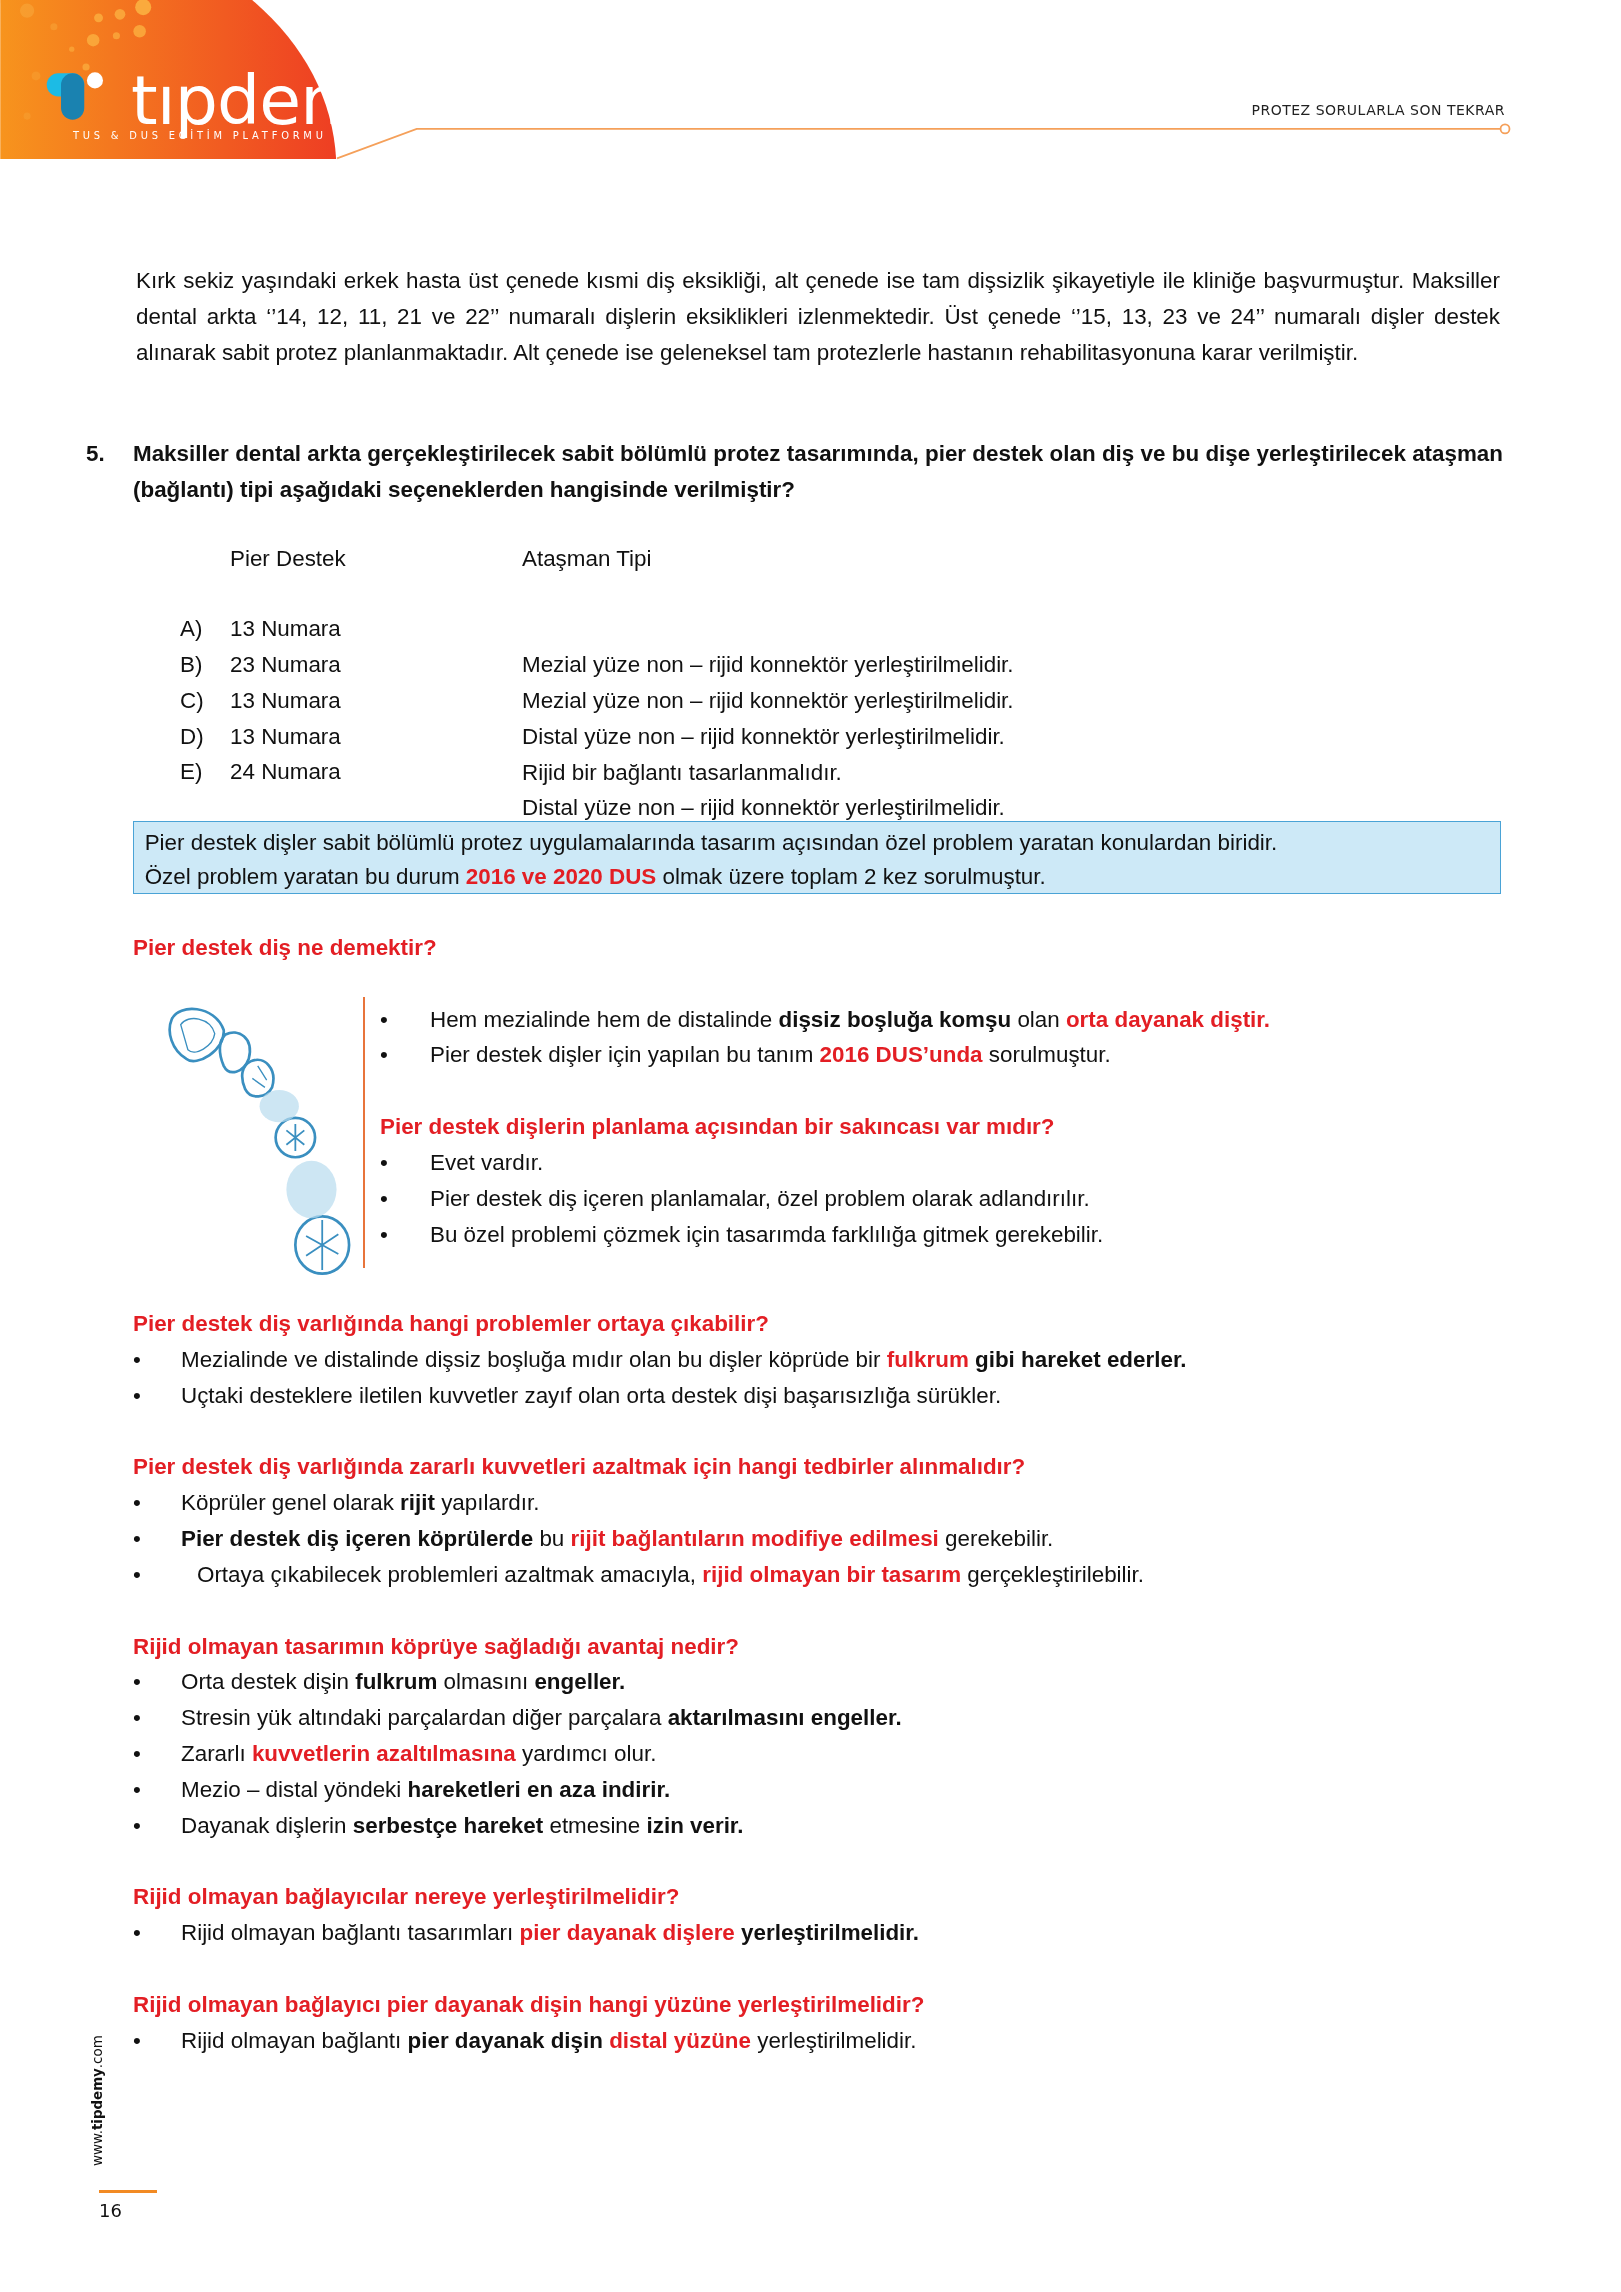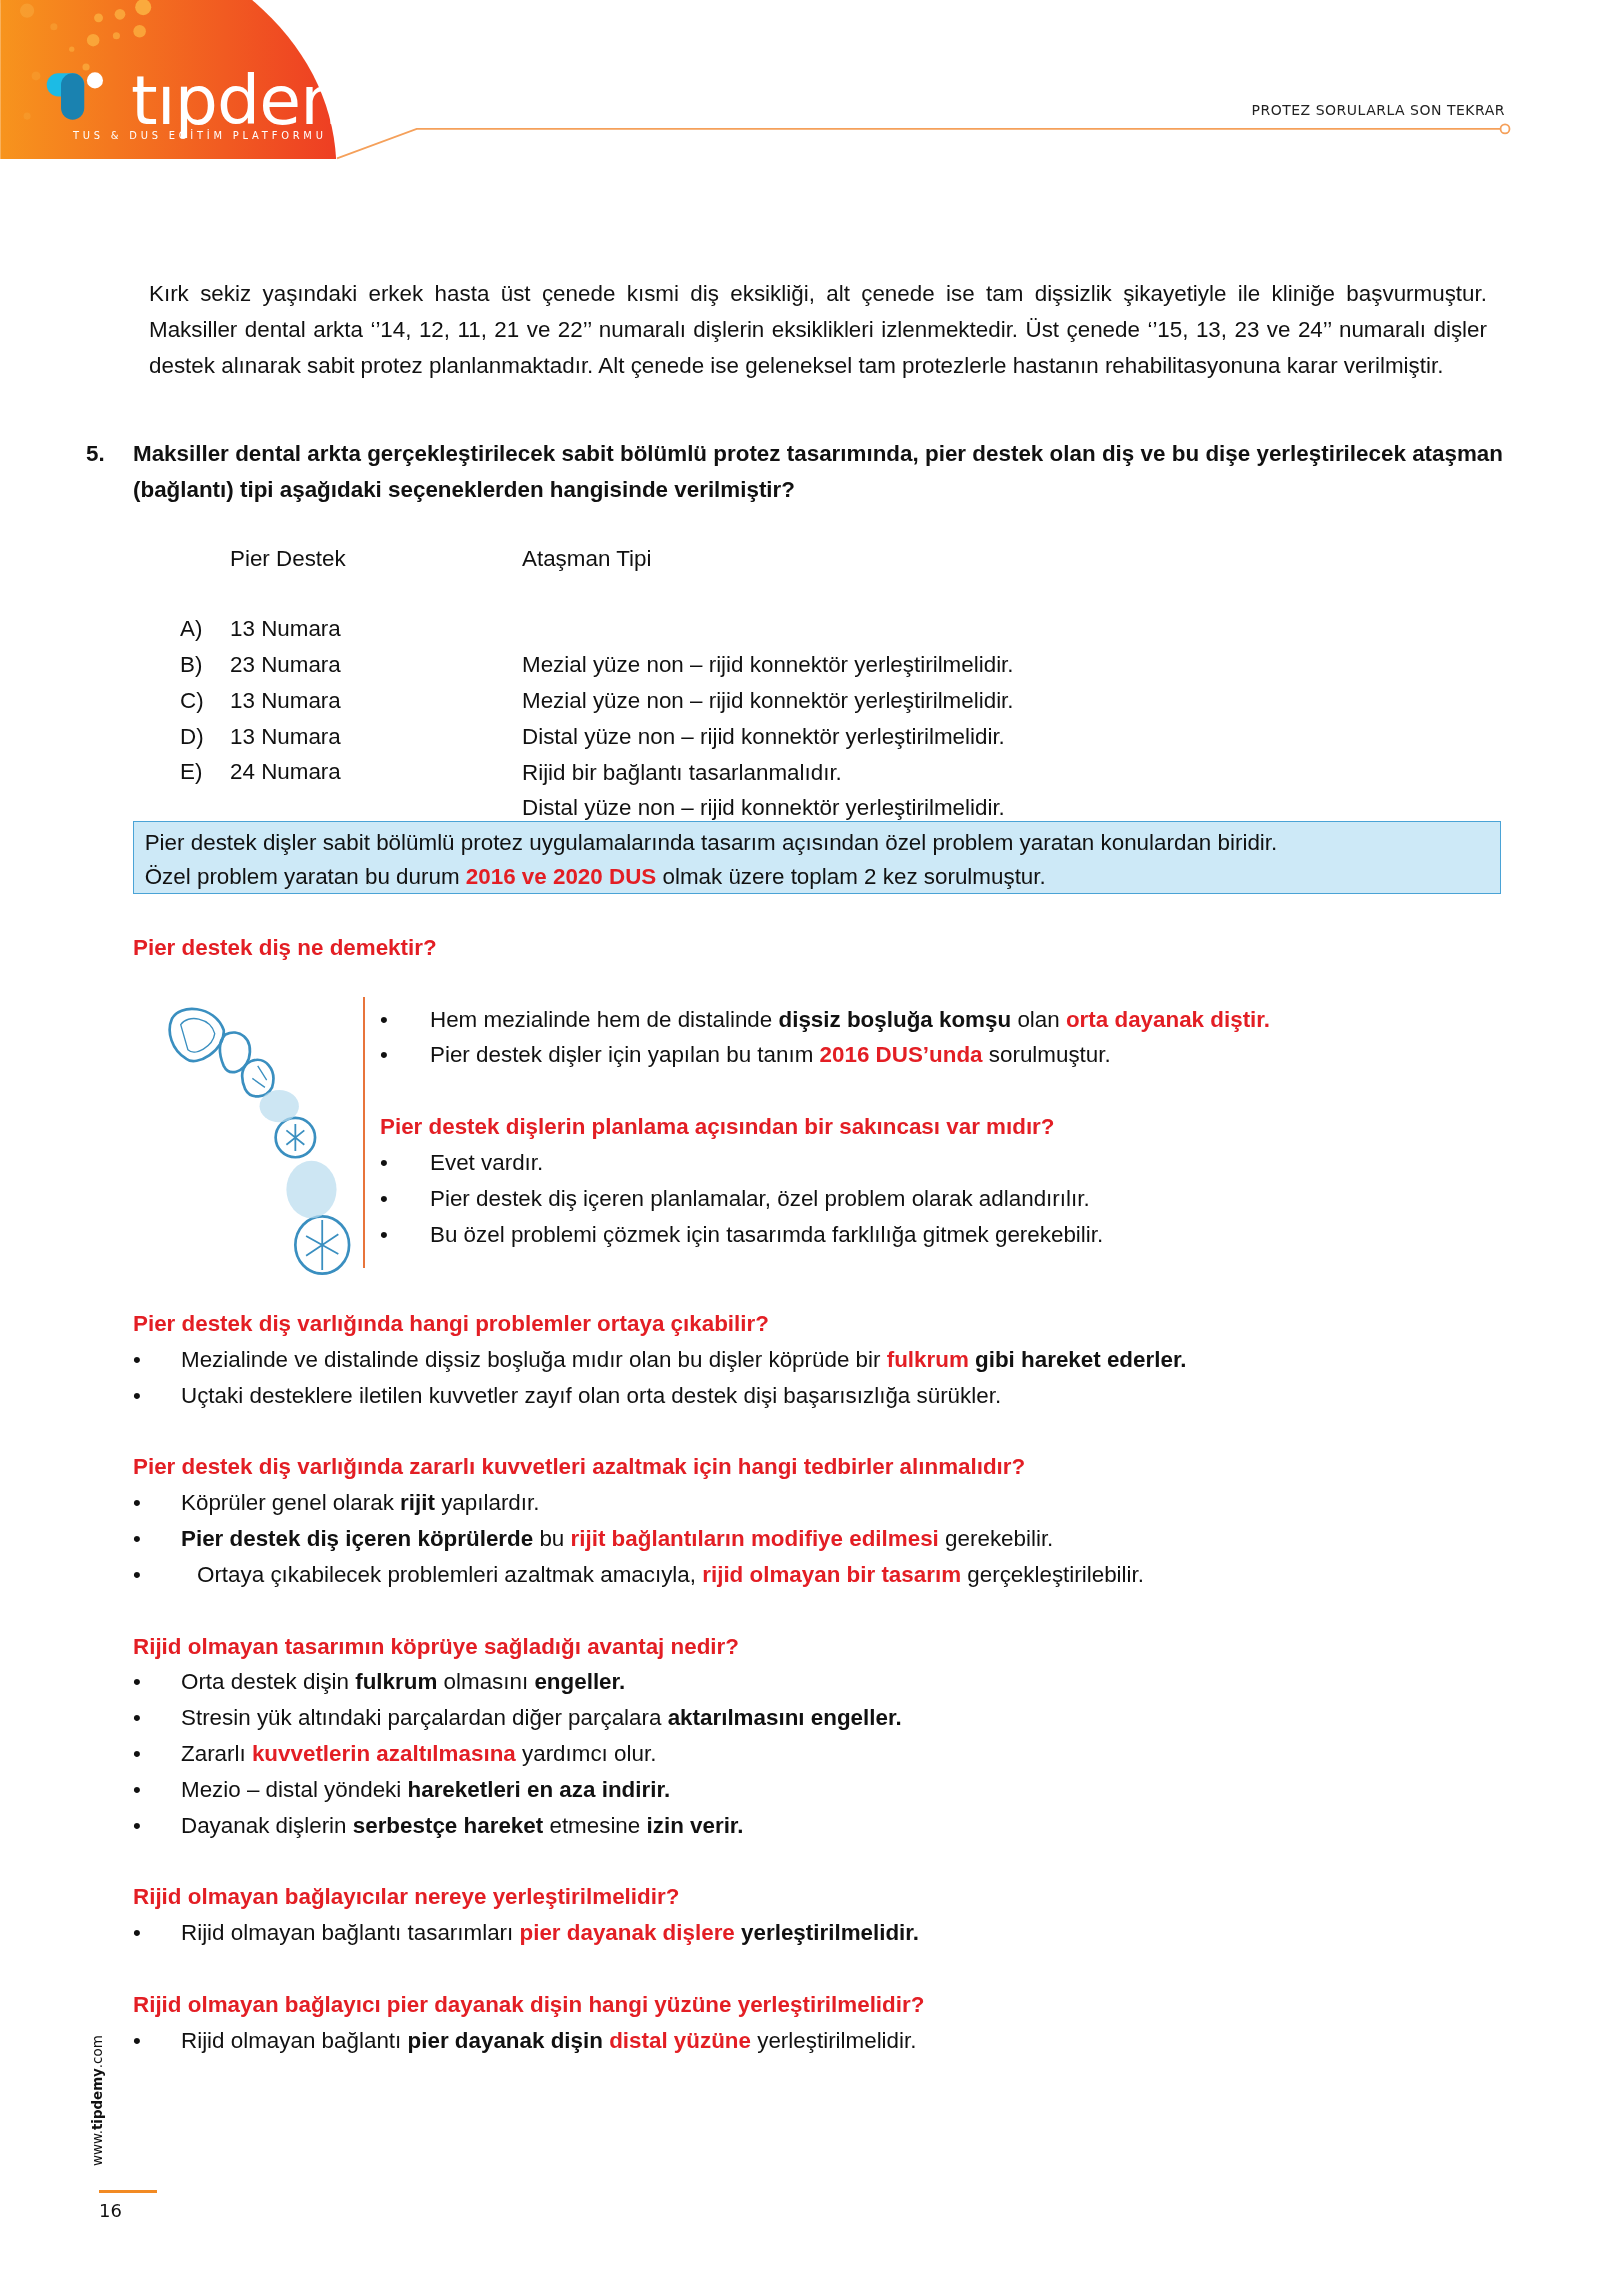--- a/index.html
+++ b/index.html
@@ -17,21 +17,21 @@
       position: absolute; left: 73px; top: 130px; color: #fff; font-size: 9.9px;
       letter-spacing: 3.8px; font-family: "DejaVu Sans", sans-serif;
     }
     .header-line { position: absolute; left: 0; top: 0; width: 1621px; height: 179px; pointer-events: none; }
     .header-title {
       position: absolute; right: 116px; top: 102px; font-size: 14px; letter-spacing: 0.5px;
       color: #222; font-family: "DejaVu Sans", sans-serif;
     }
 
     .content { position: absolute; left: 133px; top: 260px; width: 1370px; font-size: 22.4px; line-height: 36px; }
-    .case-text { text-align: justify; margin: 16px; }
+    .case-text { text-align: justify; margin: 3px; }
     .question { position: absolute; left: 0; top: 176px; width: 1370px; font-weight: bold; text-align: justify; }
     .question .qnum { position: absolute; left: -47px; top: 0; }
 
     .table-head { position: absolute; top: 281px; left: 97px; }
     .table-head span { position: absolute; white-space: nowrap; }
     .opt-row { position: absolute; left: 47px; white-space: nowrap; }
     .opt-row .letter { position: absolute; left: 0; }
     .opt-row .tooth { position: absolute; left: 50px; }
     .opt-row .att { position: absolute; left: 342px; margin-top: 36px; }
 

